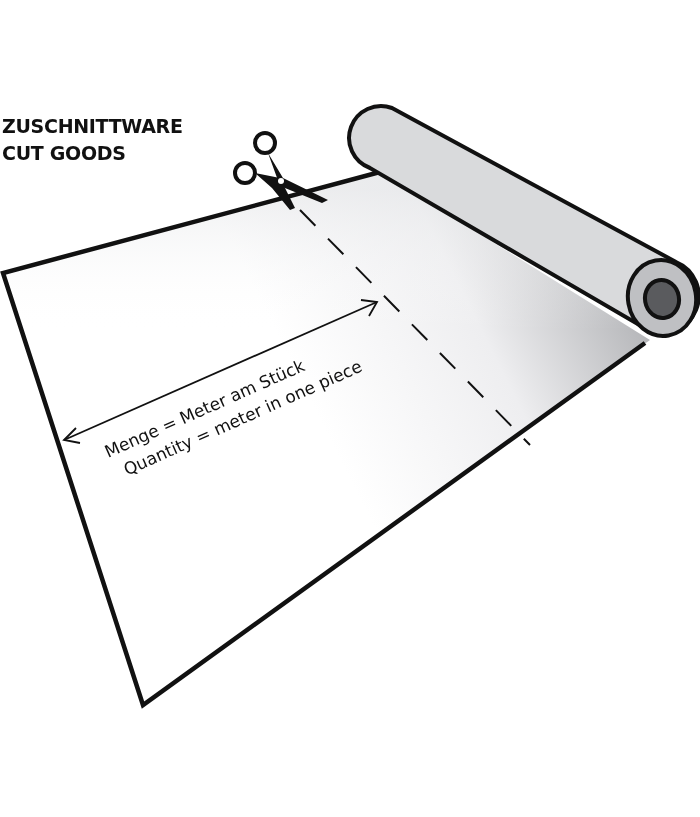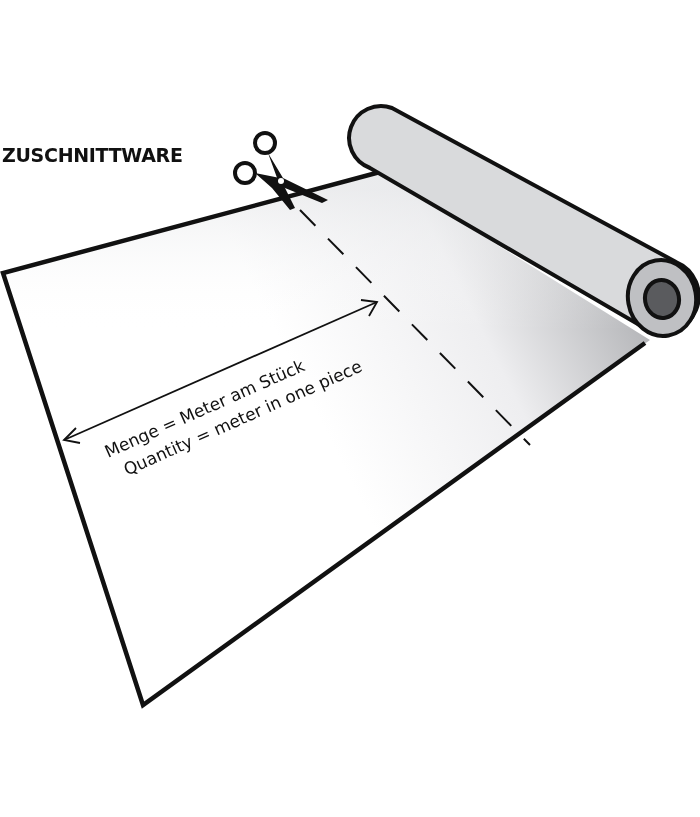--- a/index.html
+++ b/index.html
@@ -1,26 +1,27 @@
 <!DOCTYPE html>
 <html><head>
 <meta charset="utf-8">
 <style>
   html, body { margin: 0; padding: 0; background: #ffffff; }
   body { width: 700px; height: 817px; position: relative; overflow: hidden; font-family: "DejaVu Sans", sans-serif; }
-  .title { position: absolute; left: 2px; top: 113px; font-family: "DejaVu Sans", sans-serif; font-weight: bold; font-size: 19px; line-height: 27px; color: #111; letter-spacing: -0.3px; margin-top: 29px; }
+  .title { position: absolute; left: 2px; top: 113px; font-family: "DejaVu Sans", sans-serif; font-weight: bold; font-size: 19px; line-height: 27px; color: #111; letter-spacing: -0.3px; }
   .title div { white-space: nowrap; }
   svg { position: absolute; left: 0; top: 0; }
   .label { font-family: "DejaVu Sans", sans-serif; font-size: 17px; fill: #111; }
 </style>
 </head>
 <body>
 
 <div class="title">
   <div>ZUSCHNITTWARE</div>
+  <div>CUT GOODS</div>
 </div>
 
 <svg width="700" height="817" viewBox="0 0 700 817">
   <defs>
     <linearGradient id="sheetGrad" x1="300" y1="380" x2="600" y2="230" gradientUnits="userSpaceOnUse">
       <stop offset="0" stop-color="#ffffff"></stop>
       <stop offset="0.55" stop-color="#eeeef0"></stop>
       <stop offset="1" stop-color="#b4b5b8"></stop>
     </linearGradient>
     <linearGradient id="sheetGrad2" x1="250" y1="190" x2="250" y2="330" gradientUnits="userSpaceOnUse">

